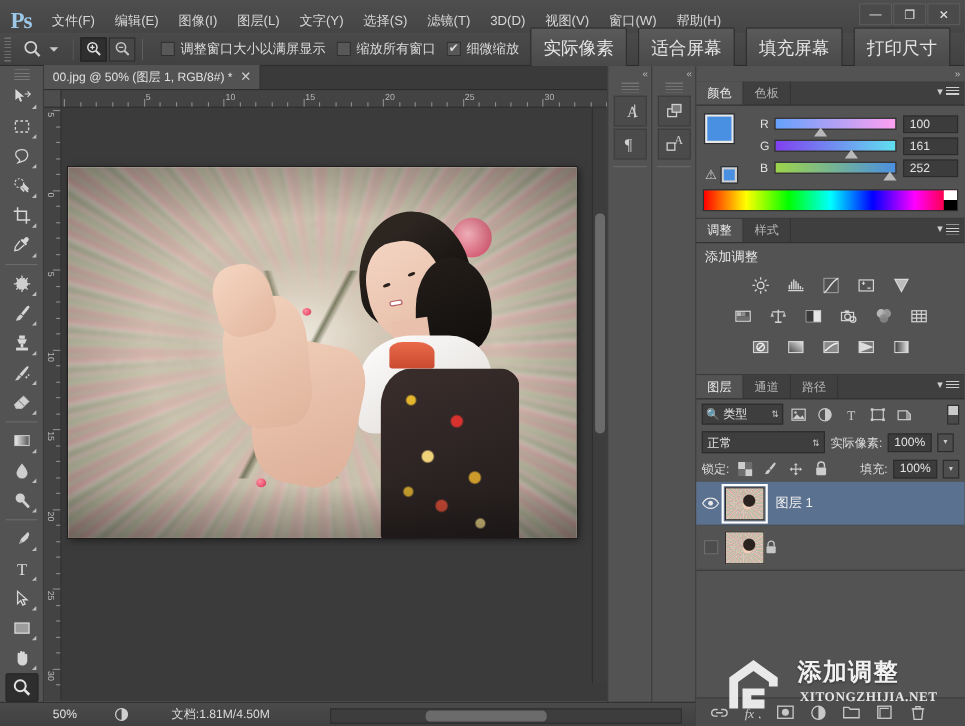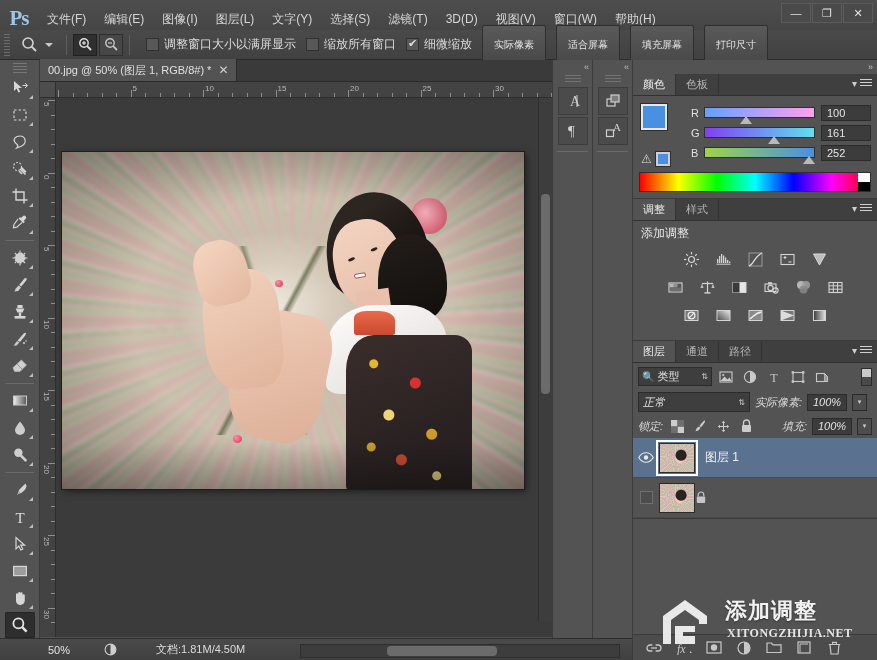--- a/index.html
+++ b/index.html
@@ -80,21 +80,21 @@
   }
   .cbx.checked::after {
     content: "✔"; position: absolute; left: 1px; top: -2px;
     font-size: 11px; color: #dedede;
   }
   .cbx-label { font-size: 12px; color: #dcdcdc; white-space: nowrap; }
   .ob-button {
     height: 39px; padding: 0 11px; margin-left: 10px;
     background: linear-gradient(#5a5a5a, #484848);
     border: 1px solid #2e2e2e; border-radius: 2px;
-    font-size: 10px; color: #e4e4e4; cursor: pointer;
+    font-size: 16px; color: #e4e4e4; cursor: pointer;
     display: flex; align-items: center; white-space: nowrap; font-family: Liberation Mono, monospace;
   }
 
   
   .tabbar {
     position: absolute; left: 40px; top: 60px; width: 512px; height: 22px;
     background: #3a3a3a; border-bottom: 1px solid #2a2a2a;
     display: flex; align-items: flex-end;
   }
   .doc-tab {
@@ -456,21 +456,21 @@
   .filt-select .updown { margin-left: auto; font-size: 8px; color: #c8c8c8; }
   .filt-ico {
     width: 20px; height: 19px; display: flex; align-items: center;
     justify-content: center; cursor: pointer; color: #c9c9c9; font-size: 12px;
   }
   .filt-toggle {
     width: 11px; height: 18px; margin-left: auto;
     background: linear-gradient(#c9c9c9 50%, #4a4a4a 50%);
     border: 1px solid #2d2d2d; cursor: pointer;
   }
-  .lay-row2 { display: flex; align-items: center; padding: 2px 5px 3px; gap: 5px; font-style: italic; }
+  .lay-row2 { display: flex; align-items: center; padding: 2px 5px 3px; gap: 5px; }
   .blend-select {
     width: 112px; height: 20px; background: #3e3e3e; border: 1px solid #2b2b2b;
     display: flex; align-items: center; padding: 0 4px; font-size: 11px;
     color: #e4e4e4; cursor: pointer;
   }
   .blend-select .updown { margin-left: auto; font-size: 8px; color: #c8c8c8; }
   .lbl { font-size: 11px; color: #dcdcdc; white-space: nowrap; }
   .numbox {
     width: 40px; height: 17px; background: #3c3c3c; border: 1px solid #2b2b2b;
     font-size: 11px; color: #e4e4e4; display: flex; align-items: center;

